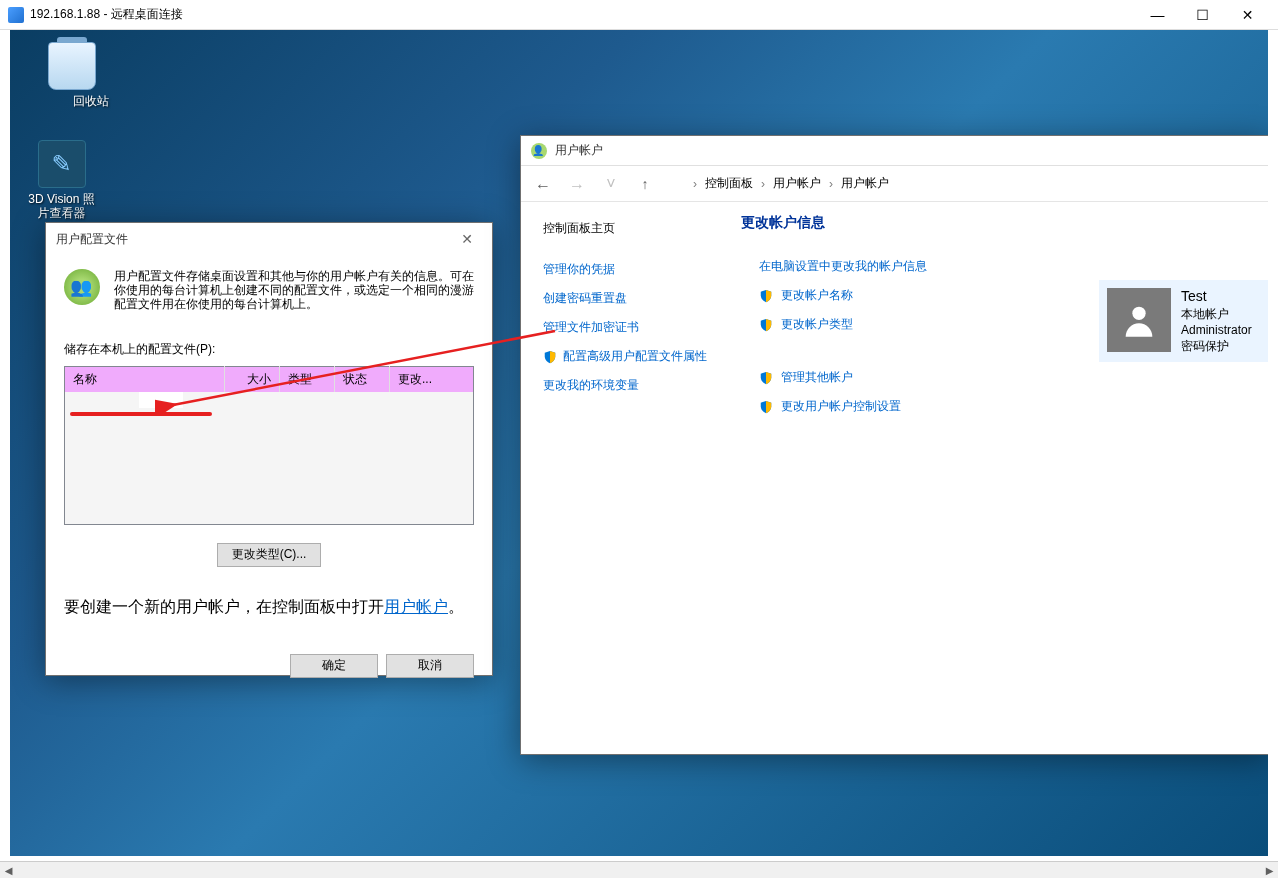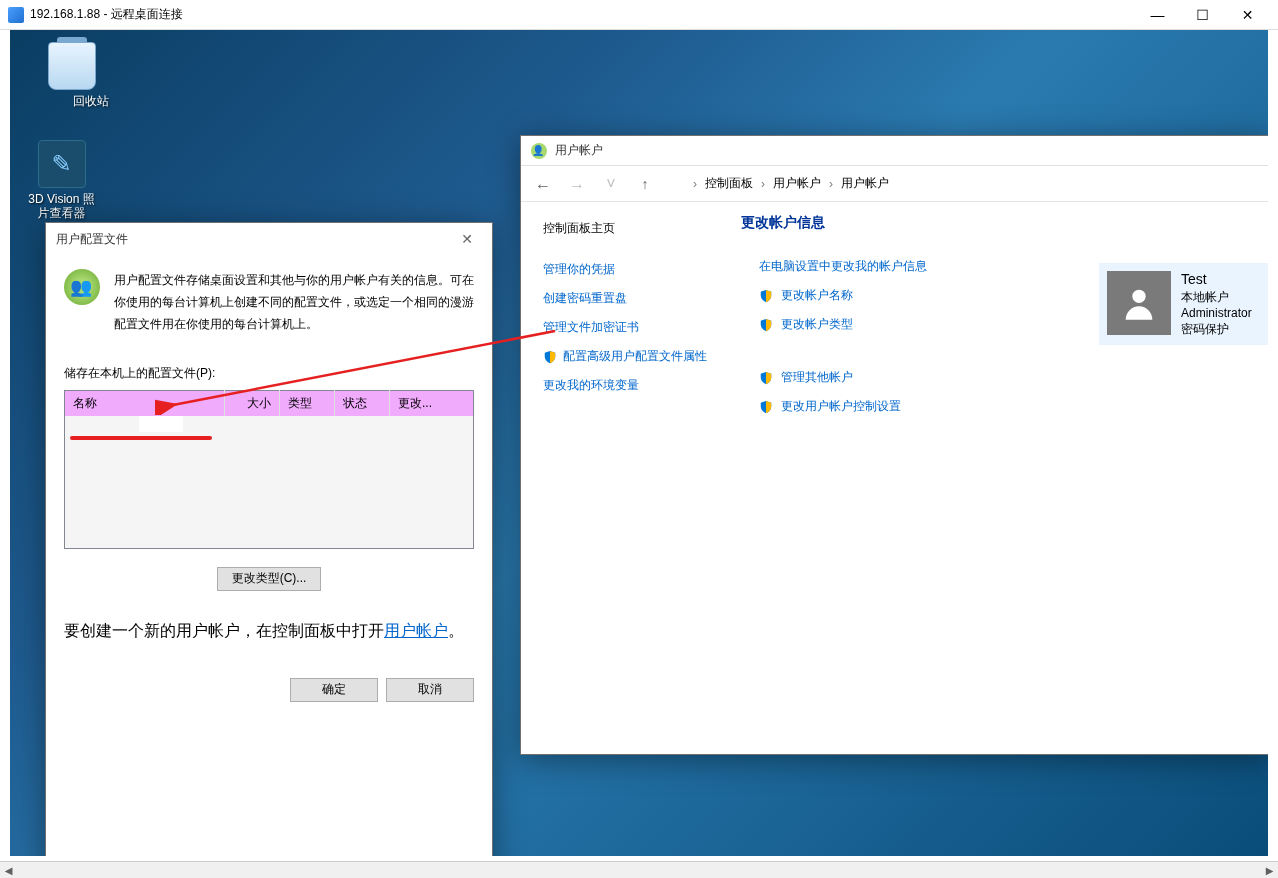--- a/index.html
+++ b/index.html
@@ -11,29 +11,29 @@
 .rdc-titlebar .wc-btn{width:45px;height:30px;display:flex;align-items:center;justify-content:center;font-size:14px;color:#000;}
 .desktop{position:absolute;left:10px;top:30px;right:10px;bottom:22px;background:linear-gradient(135deg,#0a3d62 0%,#1e5a8e 30%,#2a7ab0 50%,#0a4d7a 100%);overflow:hidden;}
 .desktop-icon{position:absolute;width:75px;text-align:center;color:#fff;font-size:12px;cursor:pointer;}
 .desktop-icon .ico{width:48px;height:48px;margin:0 auto 4px;}
 .desktop-icon .label{text-shadow:1px 1px 2px rgba(0,0,0,0.8);line-height:14px;}
 .recycle-bin .ico{background:linear-gradient(180deg,#e8f4ff,#b8d8f0);border-radius:4px 4px 8px 8px;border:1px solid #7aa8d0;position:relative;}
 .recycle-bin .ico::before{content:"";position:absolute;top:-6px;left:8px;right:8px;height:6px;background:#7aa8d0;border-radius:3px 3px 0 0;}
 .viewer-icon .ico{background:#1a4d6b;border-radius:4px;position:relative;border:1px solid #2a6d8b;}
 .viewer-icon .ico::after{content:"✎";position:absolute;inset:0;display:flex;align-items:center;justify-content:center;font-size:24px;color:#8cf;}
 
-.dlg-profiles{position:absolute;left:35px;top:192px;width:448px;height:657px;background:#fff;border:1px solid #707070;box-shadow:0 5px 30px rgba(0,0,0,0.4);}
+.dlg-profiles{position:absolute;left:35px;top:192px;width:448px;height:454px;background:#fff;border:1px solid #707070;box-shadow:0 5px 30px rgba(0,0,0,0.4);}
 .dlg-titlebar{height:32px;display:flex;align-items:center;padding:0 10px;font-size:12px;color:#333;}
 .dlg-titlebar .dlg-title{flex:1;}
 .dlg-titlebar .dlg-close{width:30px;height:24px;display:flex;align-items:center;justify-content:center;font-size:14px;color:#666;}
 .dlg-body{padding:14px 18px;font-size:12px;color:#000;}
 .dlg-desc-row{display:flex;gap:14px;margin-bottom:30px;}
 .dlg-usericon{width:36px;height:36px;flex-shrink:0;background:radial-gradient(circle,#a8d870 30%,#68a830 100%);border-radius:50%;position:relative;}
 .dlg-usericon::after{content:"👥";position:absolute;inset:0;display:flex;align-items:center;justify-content:center;font-size:18px;}
-.dlg-desc{line-height:22px;}
+.dlg-desc{line-height:14px;}
 .dlg-label{margin-bottom:8px;}
 .profile-table{width:100%;border:1px solid #828790;border-collapse:collapse;font-size:12px;margin-bottom:18px;}
 .profile-table th{background:#f0abfc;border-right:1px solid #e0e0e0;padding:4px 8px;text-align:left;font-weight:normal;}
 .profile-table th:last-child{border-right:none;}
 .profile-table td{padding:5px 8px;}
 .profile-table tbody tr{background:#f5f5f5;}
 .table-wrap{position:relative;}
 .redaction{position:absolute;left:75px;top:26px;width:44px;height:16px;background:#fff;}
 .red-underline{position:absolute;left:6px;top:46px;width:142px;height:4px;background:#e62020;border-radius:2px;}
 .btn-row{display:flex;justify-content:center;gap:10px;margin-bottom:30px;}
@@ -57,21 +57,21 @@
 .wnd-sidebar{width:200px;padding:0 0 0 22px;font-size:12px;}
 .wnd-sidebar .sb-item{display:flex;align-items:center;padding:6px 0;color:#0066cc;cursor:pointer;gap:6px;}
 .wnd-sidebar .sb-header{color:#000;font-weight:normal;padding:6px 0;}
 .shield{width:14px;height:14px;flex-shrink:0;}
 .shield svg{width:100%;height:100%;}
 .wnd-main{flex:1;padding:0 20px;}
 .wnd-main h2{font-size:14px;color:#003399;font-weight:bold;margin-bottom:20px;}
 .main-link{display:flex;align-items:center;gap:8px;padding:6px 0 6px 18px;font-size:12px;color:#0066cc;cursor:pointer;}
 .main-link.plain{padding-left:18px;}
 .link-group{margin-bottom:24px;}
-.user-card{position:absolute;right:0;top:127px;width:170px;padding:8px;background:#eaf4ff;display:flex;gap:10px;}
+.user-card{position:absolute;right:0;top:144px;width:170px;padding:8px;background:#eaf4ff;display:flex;gap:10px;}
 .avatar{width:64px;height:64px;background:#7a7a7a;display:flex;align-items:center;justify-content:center;}
 .avatar svg{width:40px;height:40px;fill:#fff;}
 .user-info{font-size:12px;line-height:16px;}
 .user-info .username{font-size:14px;margin-bottom:2px;}
 
 .arrow-annot{position:absolute;left:145px;top:295px;width:420px;height:90px;pointer-events:none;z-index:100;}
 .arrow-annot svg{width:100%;height:100%;}
 
 .bottom-sb{position:absolute;left:0;bottom:0;right:0;height:17px;background:#f0f0f0;border-top:1px solid #ccc;display:flex;align-items:center;}
 .sb-arrow{width:17px;height:17px;display:flex;align-items:center;justify-content:center;font-size:10px;color:#606060;}

